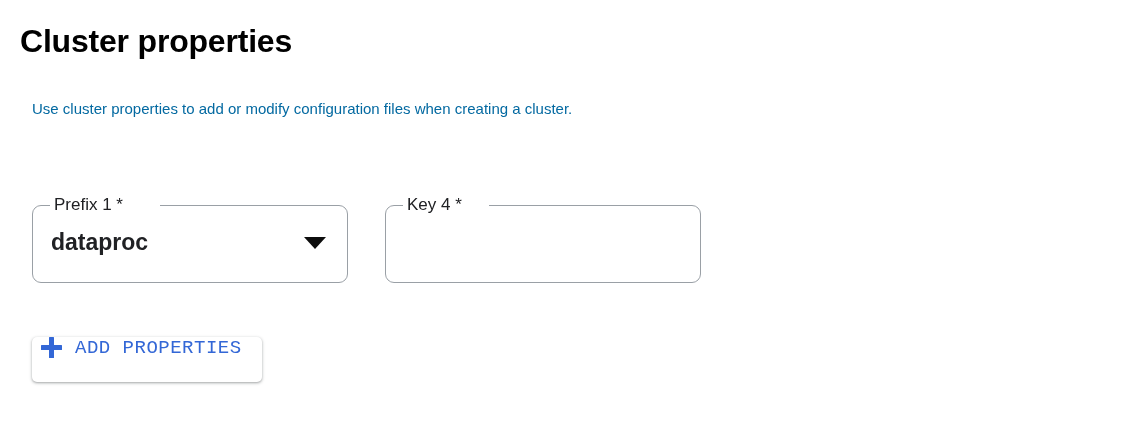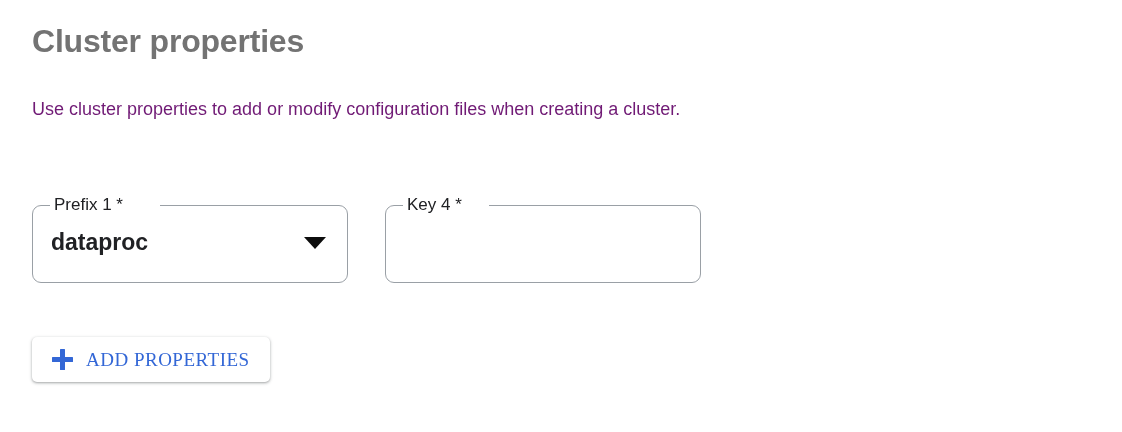--- a/index.html
+++ b/index.html
@@ -20,38 +20,38 @@
     position: absolute;
     left: 0;
     top: 0;
     width: 1122px;
     height: 432px;
   }
 
   
   .page-title {
     position: absolute;
-    left: 32px;
+    left: 20px;
     top: 20px;
     font-size: 32px;
     line-height: 42px;
     font-weight: 600;
     letter-spacing: -0.2px;
-    color: #737373;
+    color: #000000;
     white-space: nowrap;
   }
 
   .page-subtitle {
     position: absolute;
     left: 32px;
     top: 96px;
-    font-size: 18px;
+    font-size: 15px;
     line-height: 26px;
     font-weight: 400;
-    color: #701a75;
+    color: #0369a1;
     white-space: nowrap;
   }
 
   
   .field-row {
     position: absolute;
     left: 32px;
     top: 205px;
     width: 1060px;
     height: 80px;
@@ -131,31 +131,31 @@
     border-right: 11px solid transparent;
     border-top: 12px solid #0d0d0d;
   }
 
   
   .add-button {
     position: absolute;
     left: 32px;
     top: 337px;
     height: 45px;
-    padding: 0 20px 0 20px;
+    padding: 0 20px 0 9px;
     display: flex;
-    align-items: center;
+    align-items: flex-start;
     gap: 13px;
     background: #ffffff;
     border: none;
     border-radius: 5px;
     box-shadow: 0 1px 2px 0 rgba(60,64,67,.30),
                 0 1px 3px 1px rgba(60,64,67,.15);
     cursor: pointer;
-    font-family: Liberation Serif, serif;
+    font-family: Liberation Mono, monospace;
   }
 
   .plus-icon {
     position: relative;
     width: 21px;
     height: 21px;
     flex: 0 0 auto;
   }
   .plus-icon::before,
   .plus-icon::after {

